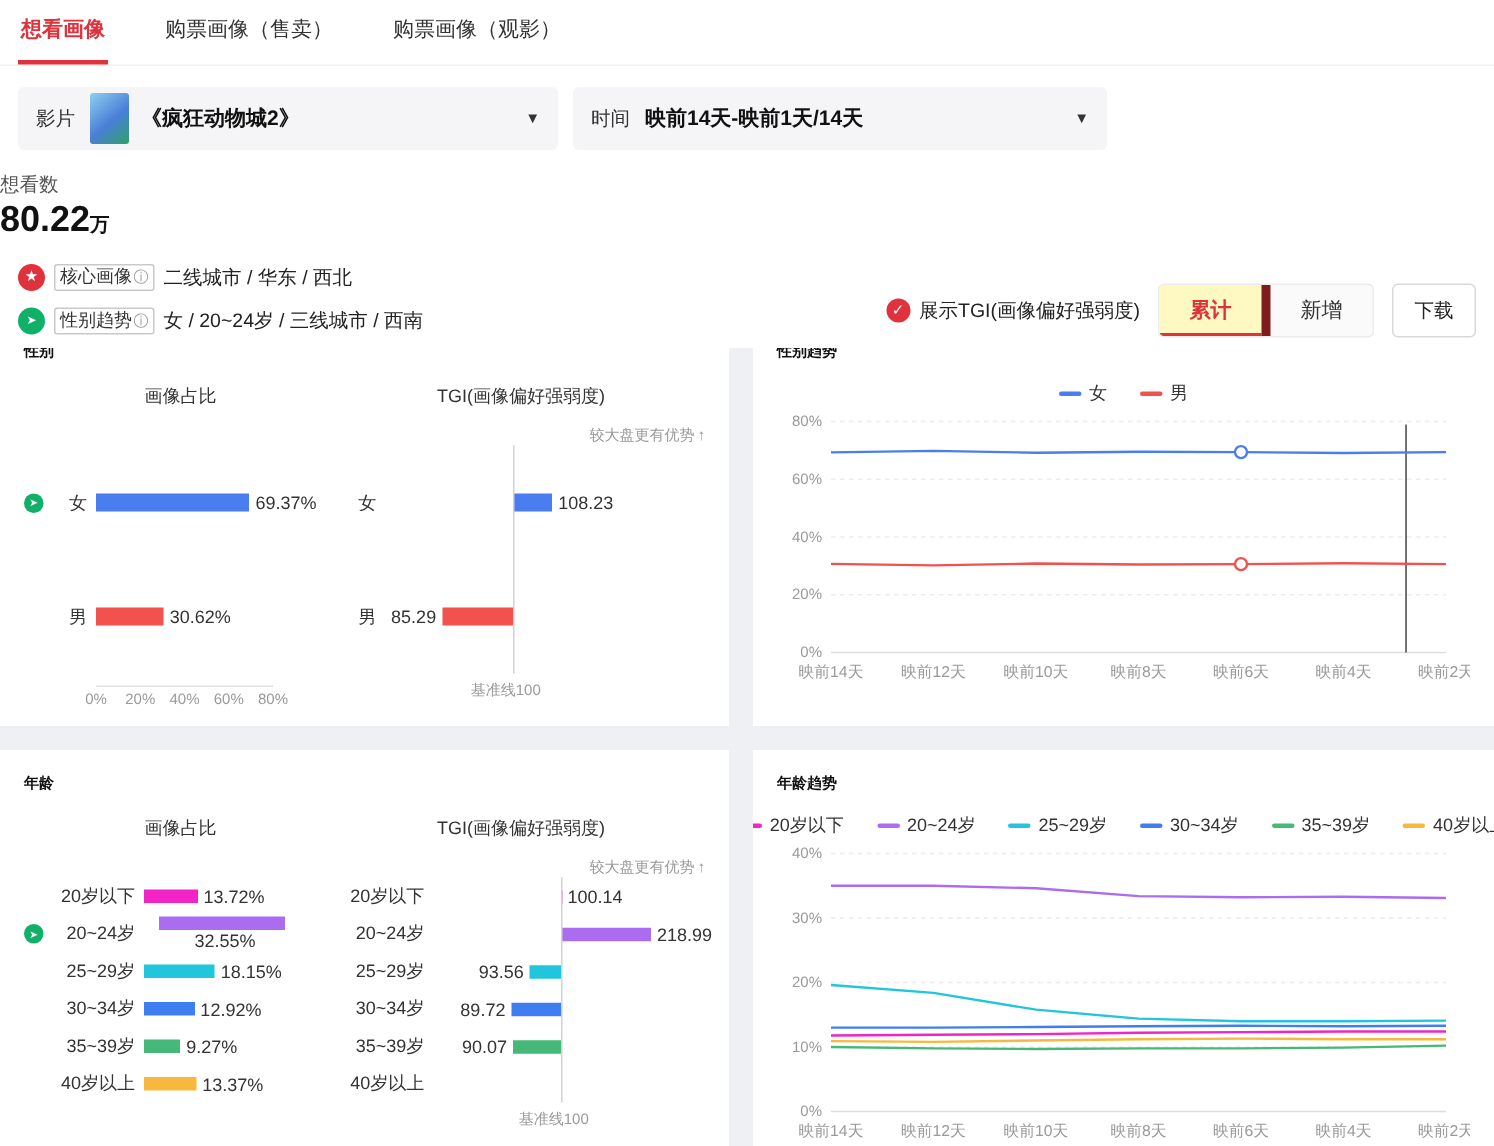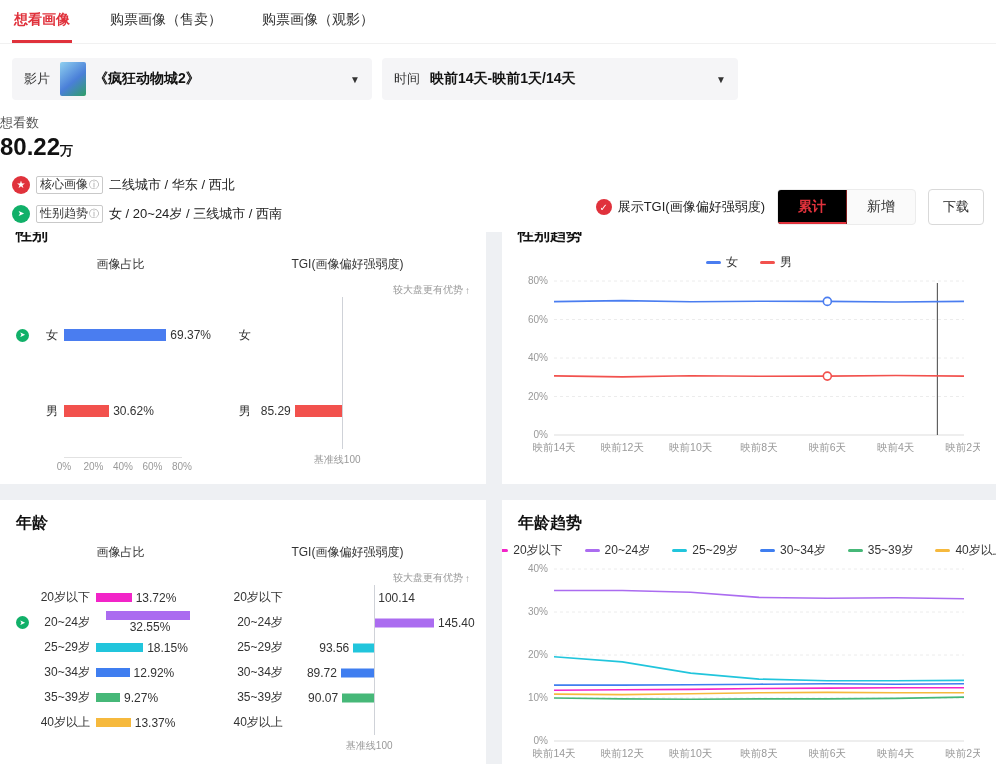--- a/index.html
+++ b/index.html
@@ -31,28 +31,28 @@
   .badge-core { background:#e0323c; }
   .badge-pot  { background:#11b069; font-size:8px; }
   .tag { display:inline-flex; align-items:center; border:1px solid #c9c9c9; border-radius:2px; padding:0 3px; height:18px; font-size:12px; color:#333; gap:1px; cursor:pointer; }
   .tag .info { color:#999; font-size:10px; }
 
   .controls { display:flex; align-items:center; gap:12px; padding-bottom:3px; }
   .tgi { display:flex; align-items:center; gap:6px; font-size:13px; color:#222; cursor:pointer; }
   .check { width:16px; height:16px; border-radius:50%; background:#e0323c; color:#fff; font-size:10px; display:inline-flex; align-items:center; justify-content:center; }
   .seg { display:flex; border:1px solid #ececec; border-radius:4px; overflow:hidden; background:#fafafa; height:36px; }
   .seg-item { padding:0 20px; display:flex; align-items:center; font-size:14px; color:#333; cursor:pointer; }
-  .seg-item + .seg-item { border-left:1px solid #7f1d1d; }
-  .seg-item.active { background:#000000; color:#e0323c; font-weight:700; box-shadow:inset 0 -2px 0 #e0323c; }
+  .seg-item + .seg-item { border-left:6px solid #7f1d1d; }
+  .seg-item.active { background:#fef9c3; color:#e0323c; font-weight:700; box-shadow:inset 0 -2px 0 #e0323c; }
   .btn-download { height:36px; padding:0 14px; border:1px solid #d9d9d9; border-radius:4px; background:#fff; font-size:13px; color:#222; cursor:pointer; font-family:inherit; }
 
   .content { position:relative; z-index:1; margin-top:-20px; background:#eef0f3;
              display:grid; grid-template-columns:486px 494px; column-gap:16px; row-gap:16px; }
   .card { background:#fff; padding:12px 16px; overflow:hidden; }
-  .card h3 { font-size:16px; color:#111; line-height:22px; }
+  .card h3 { font-size:10px; color:#111; line-height:22px; }
   #card-gender, #card-gender-trend { height:272px; }
   #card-age, #card-age-trend { height:340px; }
 
   .dual { display:flex; margin-top:10px; }
   .half-l { width:46%; } .half-r { width:54%; }
   .sub-title { text-align:center; font-size:12px; color:#333; margin-bottom:10px; }
   .hb-pre { height:14px; }
 
   .hb-row { display:flex; align-items:center; }
   .hb-marker { width:16px; flex:none; display:inline-flex; }
@@ -181,20 +181,24 @@
         <div class="half-r">
           <div class="sub-title">TGI(画像偏好强弱度)</div>
           <div>
               <div class="hd-ann">
                 <span>较大盘更有优势</span>
                 <span>↑</span>
               </div>
               <div class="hd-body">
                 <div class="hd-row" style="height: 76px;">
                   <span class="hd-cat" style="width: 26px;">女</span>
+                  <span class="hd-wrap" style="width: 170px; height: 76px;">
+                    <i class="hd-bar" style="width: 26.336px; height: 12px; background: rgb(74, 125, 240); left: 50%;"></i>
+                    <em class="hd-val" style="left: calc(50% + 30.336px);">108.23</em>
+                  </span>
                 </div>
                 <div class="hd-row" style="height: 76px;">
                   <span class="hd-cat" style="width: 26px;">男</span>
                   <span class="hd-wrap" style="width: 170px; height: 76px;">
                     <i class="hd-bar" style="width: 47.072px; height: 12px; background: rgb(242, 81, 77); right: 50%;"></i>
                     <em class="hd-val" style="right: calc(50% + 51.072px);">85.29</em>
                   </span>
                 </div>
                 <div class="hd-line" style="left: 117px;"></div>
               </div>
@@ -311,21 +315,21 @@
                   <span class="hd-cat" style="width: 58px;">20岁以下</span>
                   <span class="hd-wrap" style="width: 170px; height: 25px;">
                     <i class="hd-bar" style="width: 0.448px; height: 9px; background: rgb(242, 36, 200); left: 50%;"></i>
                     <em class="hd-val" style="left: calc(50% + 4.448px);">100.14</em>
                   </span>
                 </div>
                 <div class="hd-row" style="height: 25px;">
                   <span class="hd-cat" style="width: 58px;">20~24岁</span>
                   <span class="hd-wrap" style="width: 170px; height: 25px;">
                     <i class="hd-bar" style="width: 60.192px; height: 9px; background: rgb(171, 108, 240); left: 50%;"></i>
-                    <em class="hd-val" style="left: calc(50% + 64.192px);">145.40</em>
+                    <em class="hd-val" style="left: calc(50% + 64.192px);">218.99</em>
                   </span>
                 </div>
                 <div class="hd-row" style="height: 25px;">
                   <span class="hd-cat" style="width: 58px;">25~29岁</span>
                   <span class="hd-wrap" style="width: 170px; height: 25px;">
                     <i class="hd-bar" style="width: 20.608px; height: 9px; background: rgb(33, 197, 220); right: 50%;"></i>
                     <em class="hd-val" style="right: calc(50% + 24.608px);">93.56</em>
                   </span>
                 </div>
                 <div class="hd-row" style="height: 25px;">

